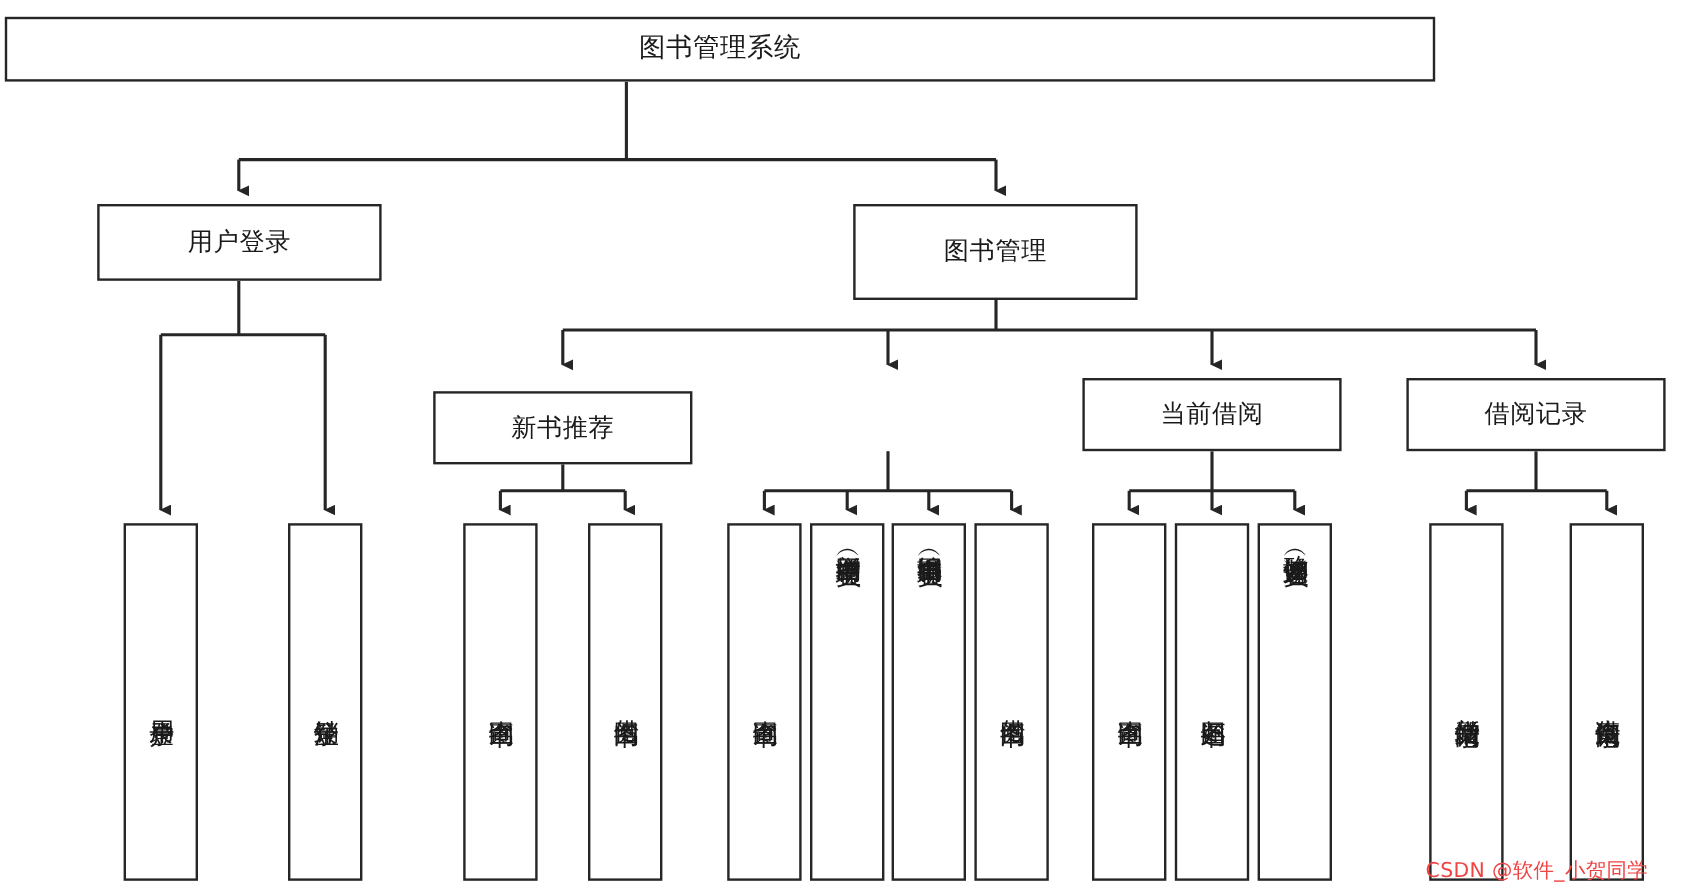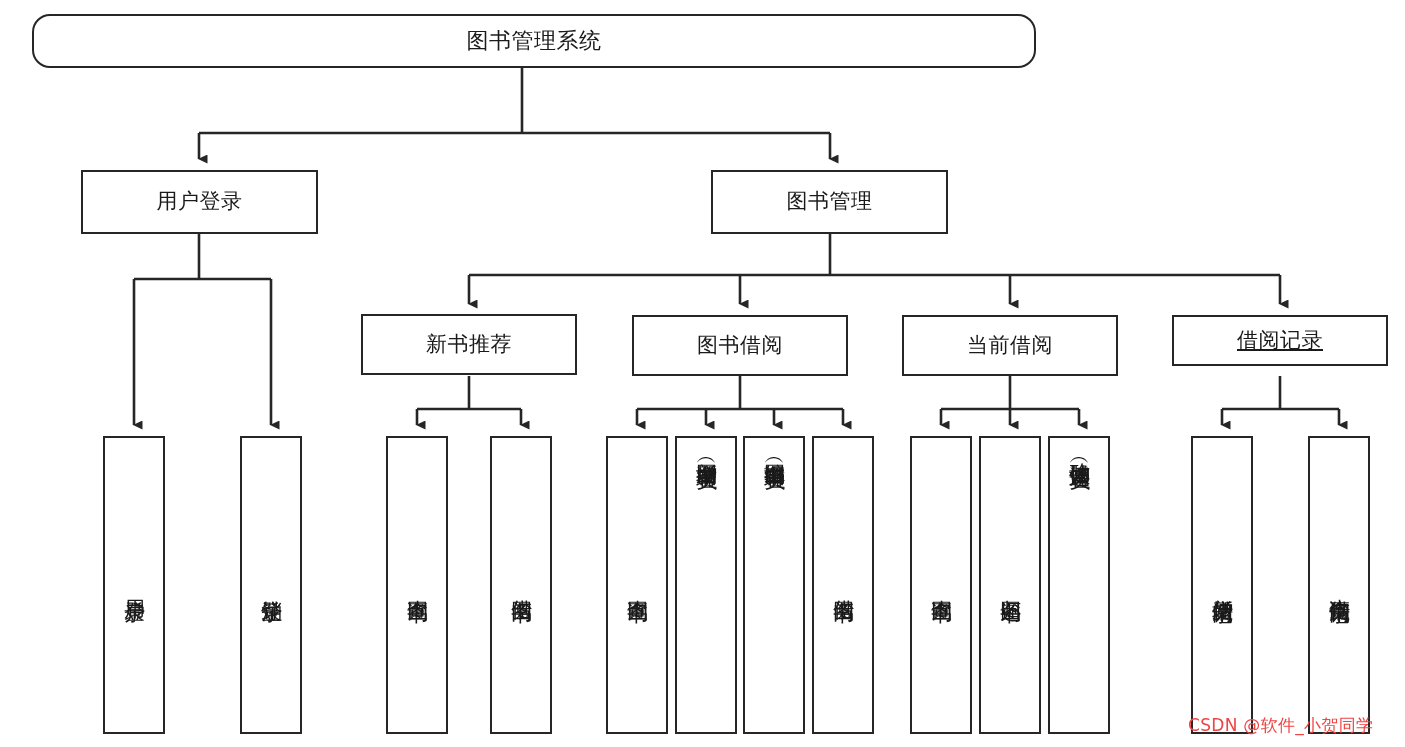--- a/index.html
+++ b/index.html
@@ -130,45 +130,42 @@
       <path d="M1010,409 L1010,425" marker-end="url(#arrow)"></path>
       <path d="M1079,409 L1079,425" marker-end="url(#arrow)"></path>
 
       <path d="M1280,376 L1280,409"></path>
       <path d="M1222,409 L1339,409"></path>
       <path d="M1222,409 L1222,425" marker-end="url(#arrow)"></path>
       <path d="M1339,409 L1339,425" marker-end="url(#arrow)"></path>
     </g>
   </svg>
 
-  <div class="node lvl0" style="left:32px; top:14px; width:1004px; height:54px;border-radius:18px;">
+  <div class="node lvl0" style="left:4px; top:14px; width:1192px; height:54px;">
     <span class="label">图书管理系统</span>
   </div>
 
   <div class="node lvl1" style="left:81px; top:170px; width:237px; height:64px;">
     <span class="label">用户登录</span>
   </div>
 
-  <div class="node lvl1" style="left:711px; top:170px; width:237px; height:64px;">
+  <div class="node lvl1" style="left:711px; top:170px; width:237px; height:80px;">
     <span class="label">图书管理</span>
   </div>
 
-  <div class="node lvl2" style="left:361px; top:314px; width:216px; height:61px;">
+  <div class="node lvl2" style="left:361px; top:326px; width:216px; height:61px;">
     <span class="label">新书推荐</span>
   </div>
 
-  <div class="node lvl2" style="left:632px; top:315px; width:216px; height:61px;">
-    <span class="label">图书借阅</span>
-  </div>
 
   <div class="node lvl2" style="left:902px; top:315px; width:216px; height:61px;text-align:center;">
     <span class="label">当前借阅</span>
   </div>
 
-  <div class="node lvl2" style="left:1172px; top:315px; width:216px; height:51px;text-decoration:underline;">
+  <div class="node lvl2" style="left:1172px; top:315px; width:216px; height:61px;">
     <span class="label">借阅记录</span>
   </div>
 
   <div class="node leaf mid-text" style="left:103px; top:436px; width:62px; height:298px;">
     <span class="label">用户登录</span>
   </div>
 
   <div class="node leaf mid-text" style="left:240px; top:436px; width:62px; height:298px;">
     <span class="label">注销登录</span>
   </div>

